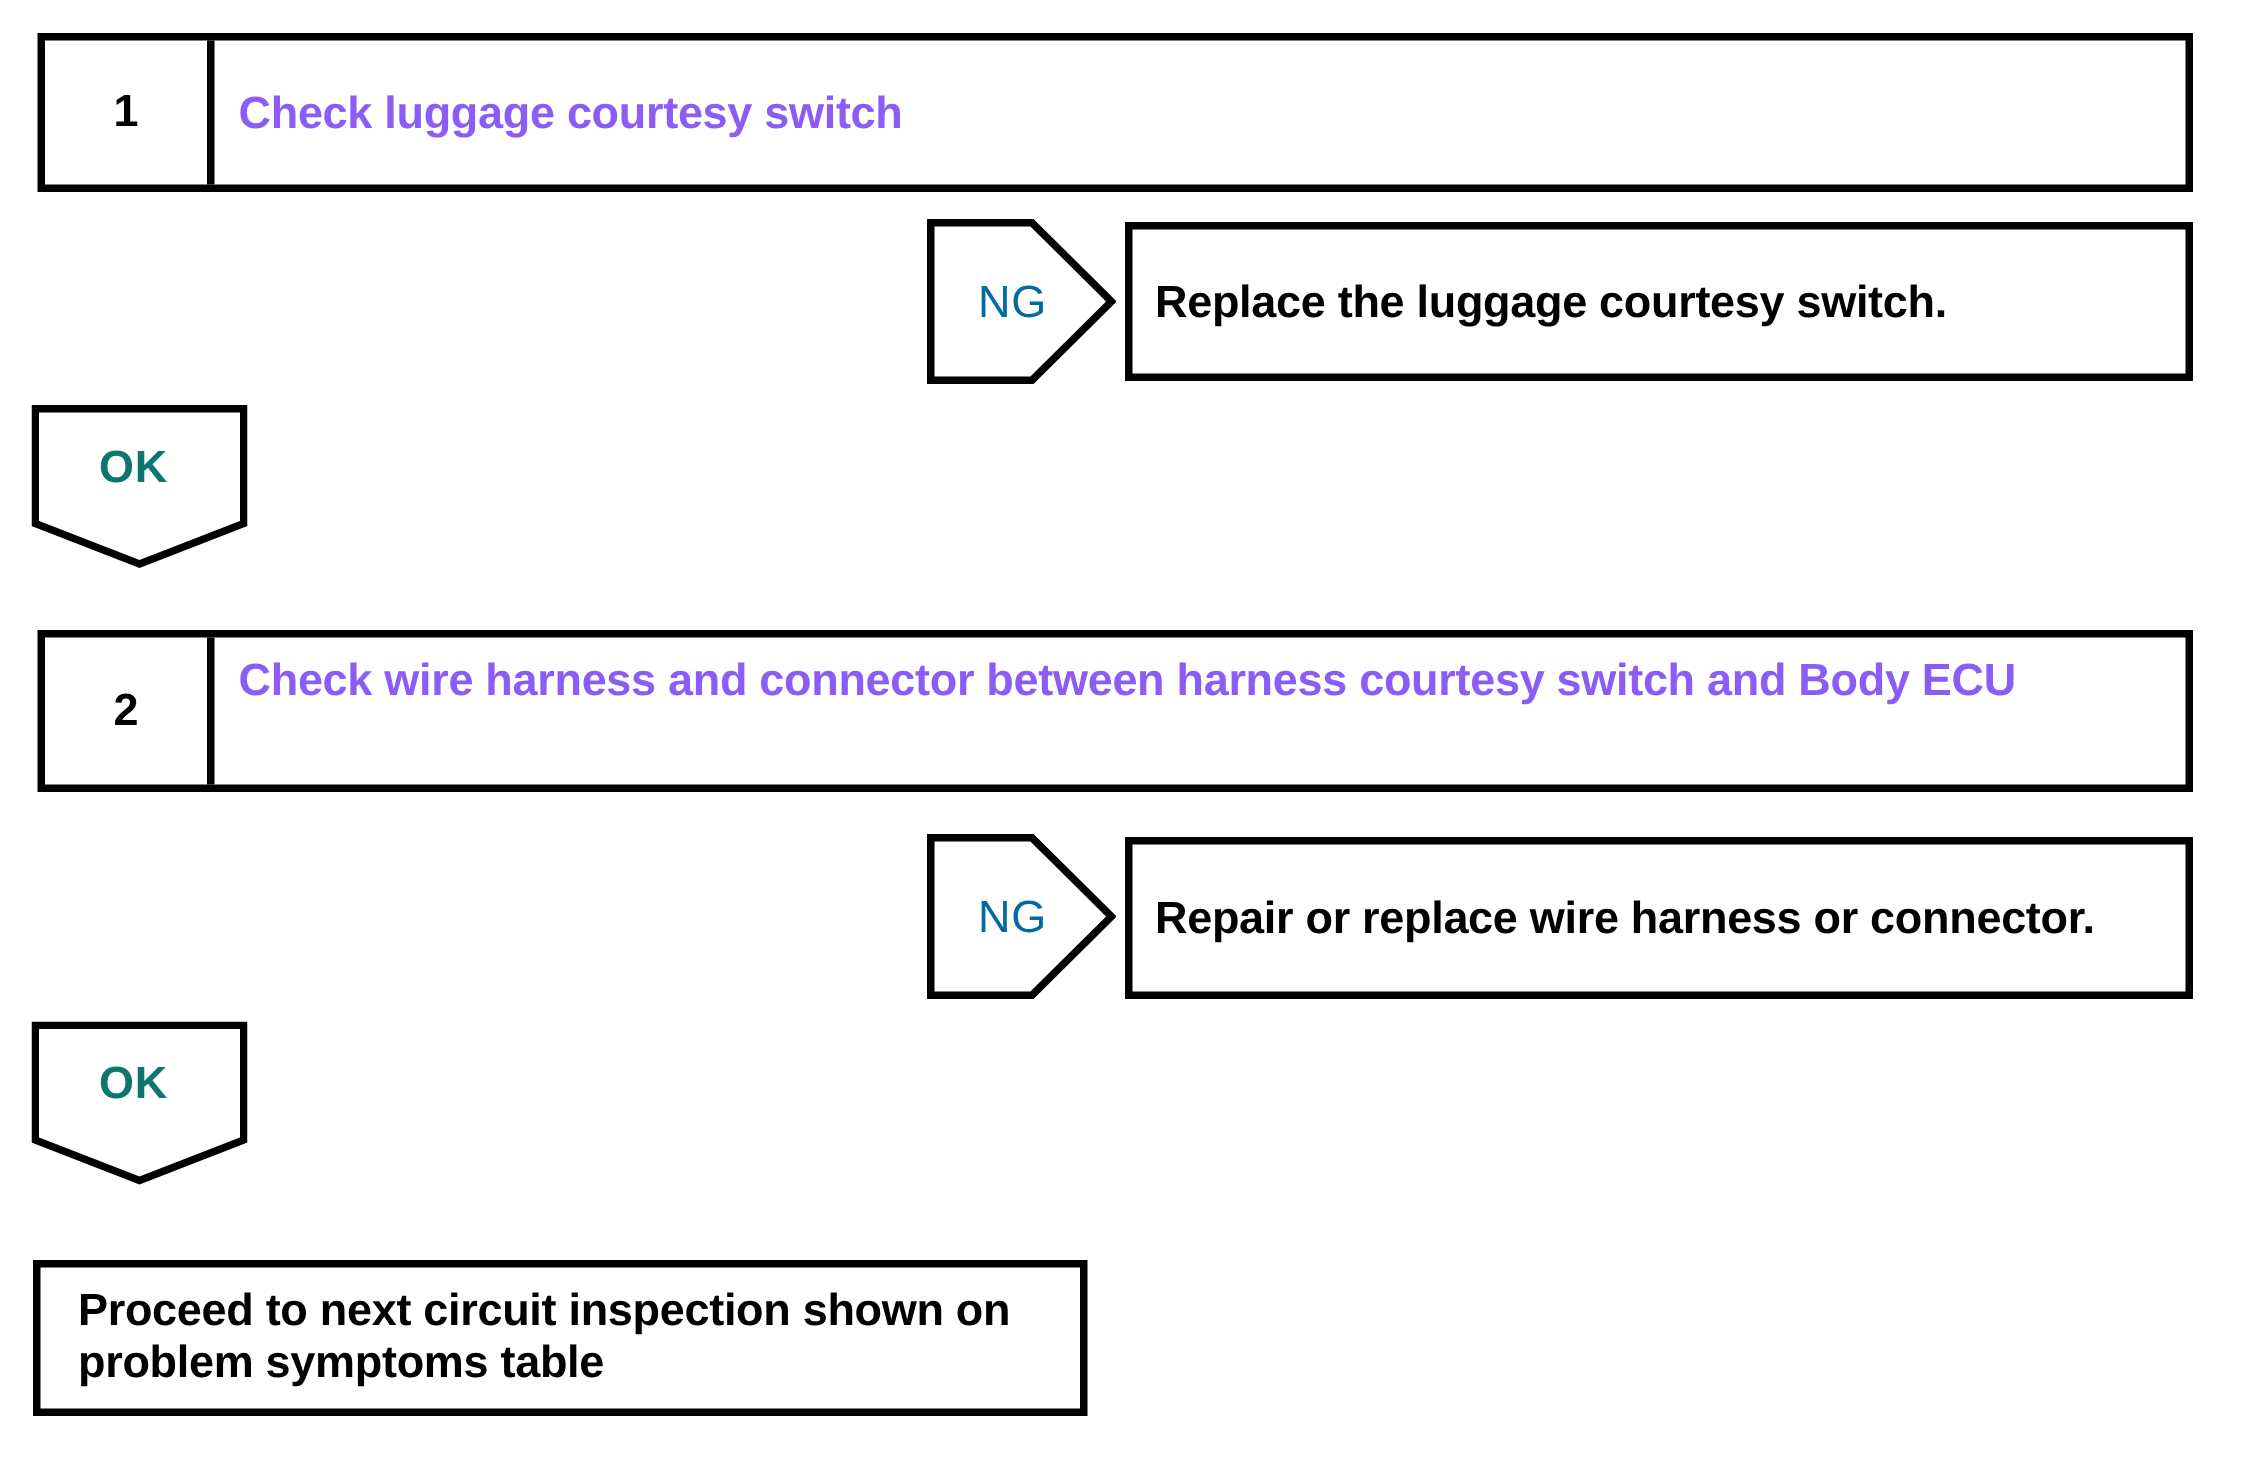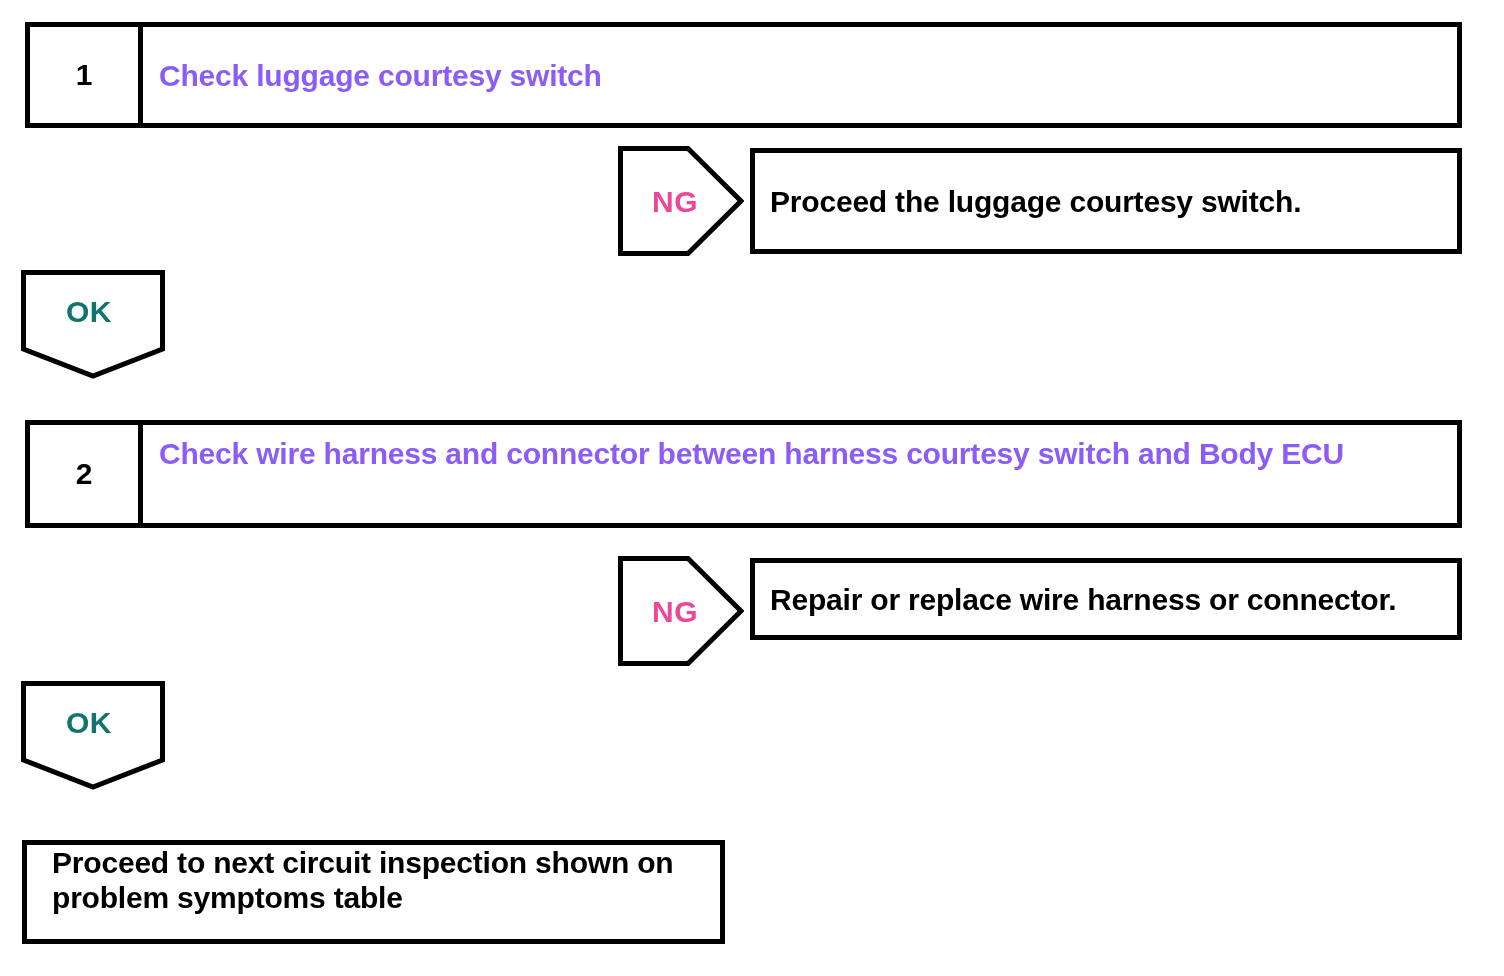--- a/index.html
+++ b/index.html
@@ -68,32 +68,33 @@
     padding-left: 15px;
     padding-right: 10px;
     font-size: 30px;
     font-weight: bold;
     color: #000000;
     line-height: 35px;
     letter-spacing: -0.2px;
   }
   .result-box.top-aligned {
     align-items: flex-start;
+    padding-top: 11px;
   }
 
   
   .ng-arrow {
     position: absolute;
   }
   .ng-arrow svg { display: block; }
   .ng-label {
     position: absolute;
     font-size: 30px;
-    font-weight: bold;
-    color: #ec4899;
+    font-weight: normal;
+    color: #0369a1;
     letter-spacing: 0.5px;
   }
 
   
   .ok-arrow { position: absolute; }
   .ok-arrow svg { display: block; }
   .ok-label {
     position: absolute;
     font-size: 30px;
     font-weight: bold;
@@ -112,21 +113,21 @@
   </div>
 
   <div class="ng-arrow" style="left:618px; top:146px;">
     <svg width="126" height="110" viewBox="0 0 126 110">
       <polygon points="2.5,2.5 70,2.5 123,55 70,107.5 2.5,107.5" fill="#ffffff" stroke="#000000" stroke-width="5" stroke-linejoin="miter"></polygon>
     </svg>
   </div>
   <div class="ng-label" style="left:652px; top:185px;">NG</div>
 
   <div class="abs result-box" style="left:750px; top:148px; width:712px; height:106px;">
-    <span>Proceed the luggage courtesy switch.</span>
+    <span>Replace the luggage courtesy switch.</span>
   </div>
 
   <div class="ok-arrow" style="left:21px; top:270px;">
     <svg width="144" height="110" viewBox="0 0 144 110">
       <polygon points="2.5,2.5 141.5,2.5 141.5,79 72,106 2.5,79" fill="#ffffff" stroke="#000000" stroke-width="5" stroke-linejoin="miter"></polygon>
     </svg>
   </div>
   <div class="ok-label" style="left:66px; top:295px;">OK</div>
 
   <div class="abs step-box" style="left:25px; top:420px; width:1437px; height:108px;">
@@ -134,21 +135,21 @@
     <div class="step-text top-aligned">Check wire harness and connector between harness courtesy switch and Body ECU</div>
   </div>
 
   <div class="ng-arrow" style="left:618px; top:556px;">
     <svg width="126" height="110" viewBox="0 0 126 110">
       <polygon points="2.5,2.5 70,2.5 123,55 70,107.5 2.5,107.5" fill="#ffffff" stroke="#000000" stroke-width="5" stroke-linejoin="miter"></polygon>
     </svg>
   </div>
   <div class="ng-label" style="left:652px; top:595px;">NG</div>
 
-  <div class="abs result-box" style="left:750px; top:558px; width:712px; height:82px;">
+  <div class="abs result-box" style="left:750px; top:558px; width:712px; height:108px;">
     <span>Repair or replace wire harness or connector.</span>
   </div>
 
   <div class="ok-arrow" style="left:21px; top:681px;">
     <svg width="144" height="110" viewBox="0 0 144 110">
       <polygon points="2.5,2.5 141.5,2.5 141.5,79 72,106 2.5,79" fill="#ffffff" stroke="#000000" stroke-width="5" stroke-linejoin="miter"></polygon>
     </svg>
   </div>
   <div class="ok-label" style="left:66px; top:706px;">OK</div>
 

